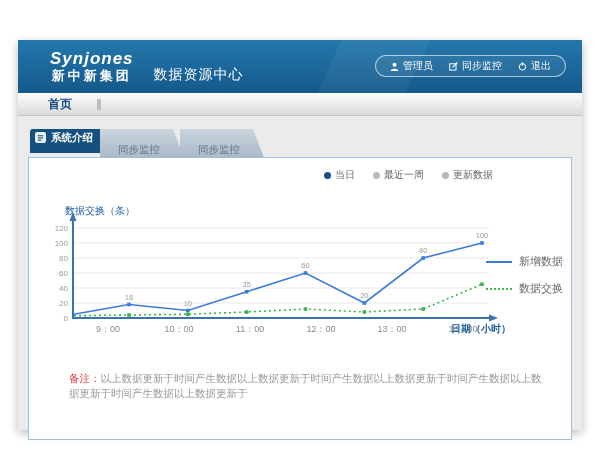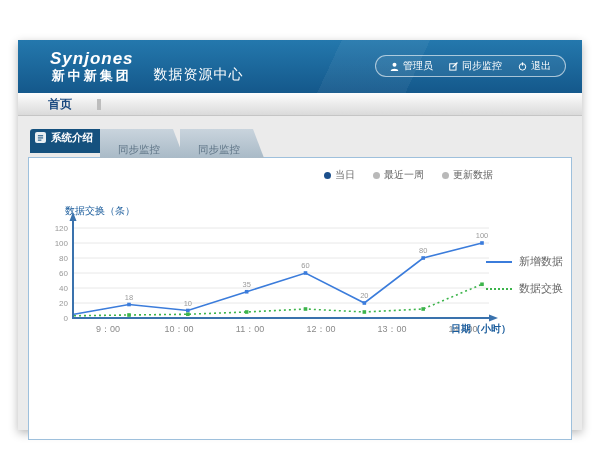--- a/index.html
+++ b/index.html
@@ -188,15 +188,18 @@
         <div class="legend-row">
           <span class="legend-line"></span>
           <span>新增数据</span>
         </div>
         <div class="legend-row">
           <span class="legend-line dotted"></span>
           <span>数据交换</span>
         </div>
       </div>
 
+      <div class="note">
+        <span class="note-label">备注：</span><span>以上数据更新于时间产生数据以上数据更新于时间产生数据以上数据更新于时间产生数据以上数据更新于时间产生数据以上数据更新于</span>
+      </div>
     </div>
   </div>
 </div>
 
 </body></html>

